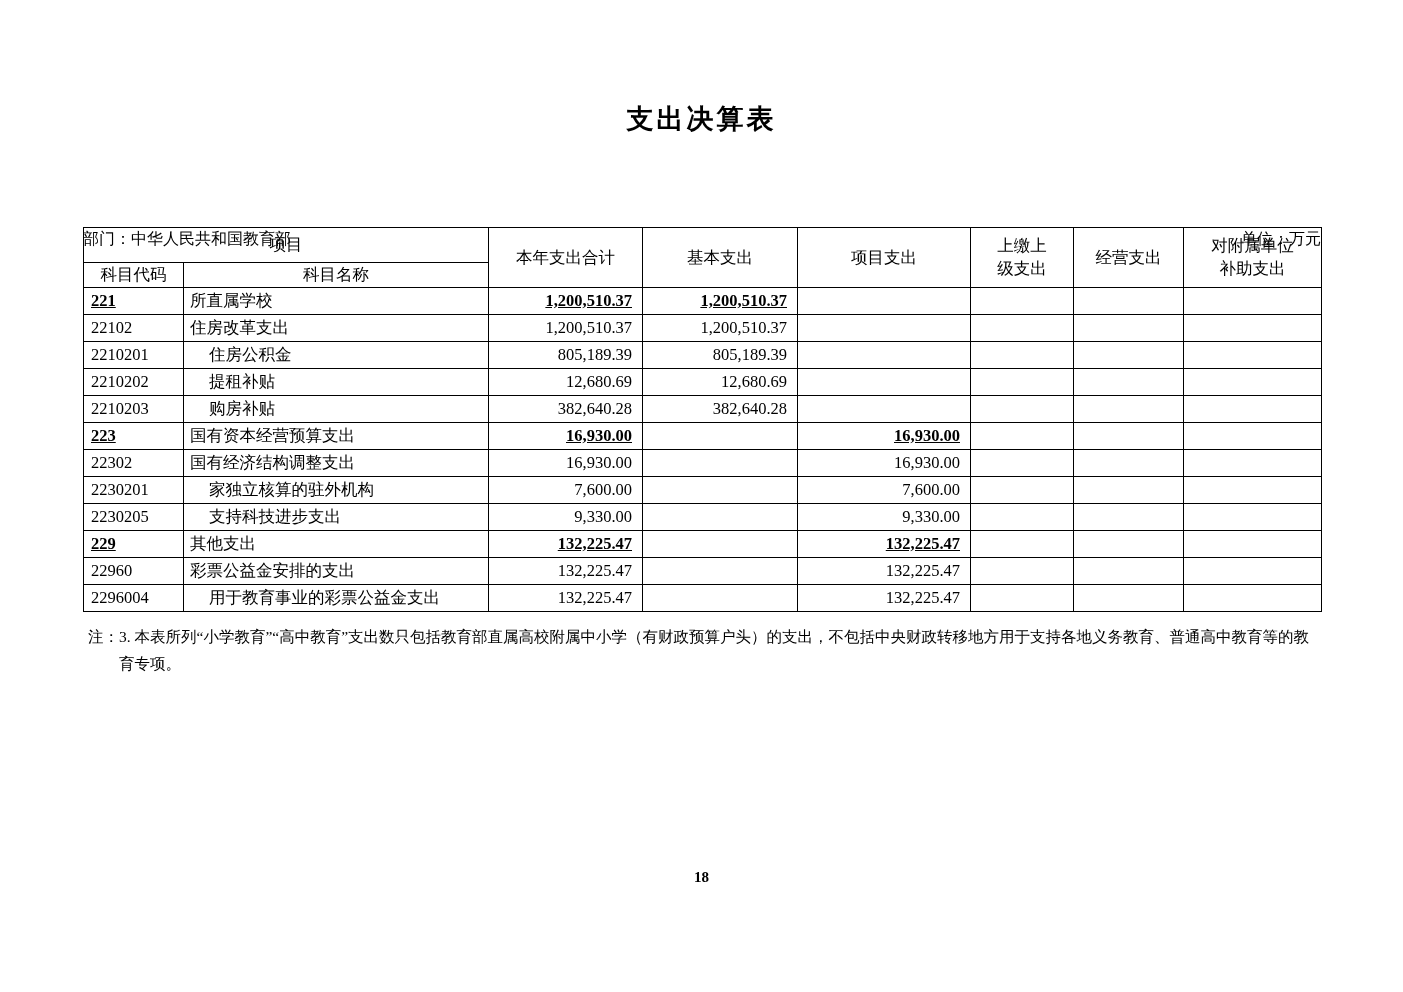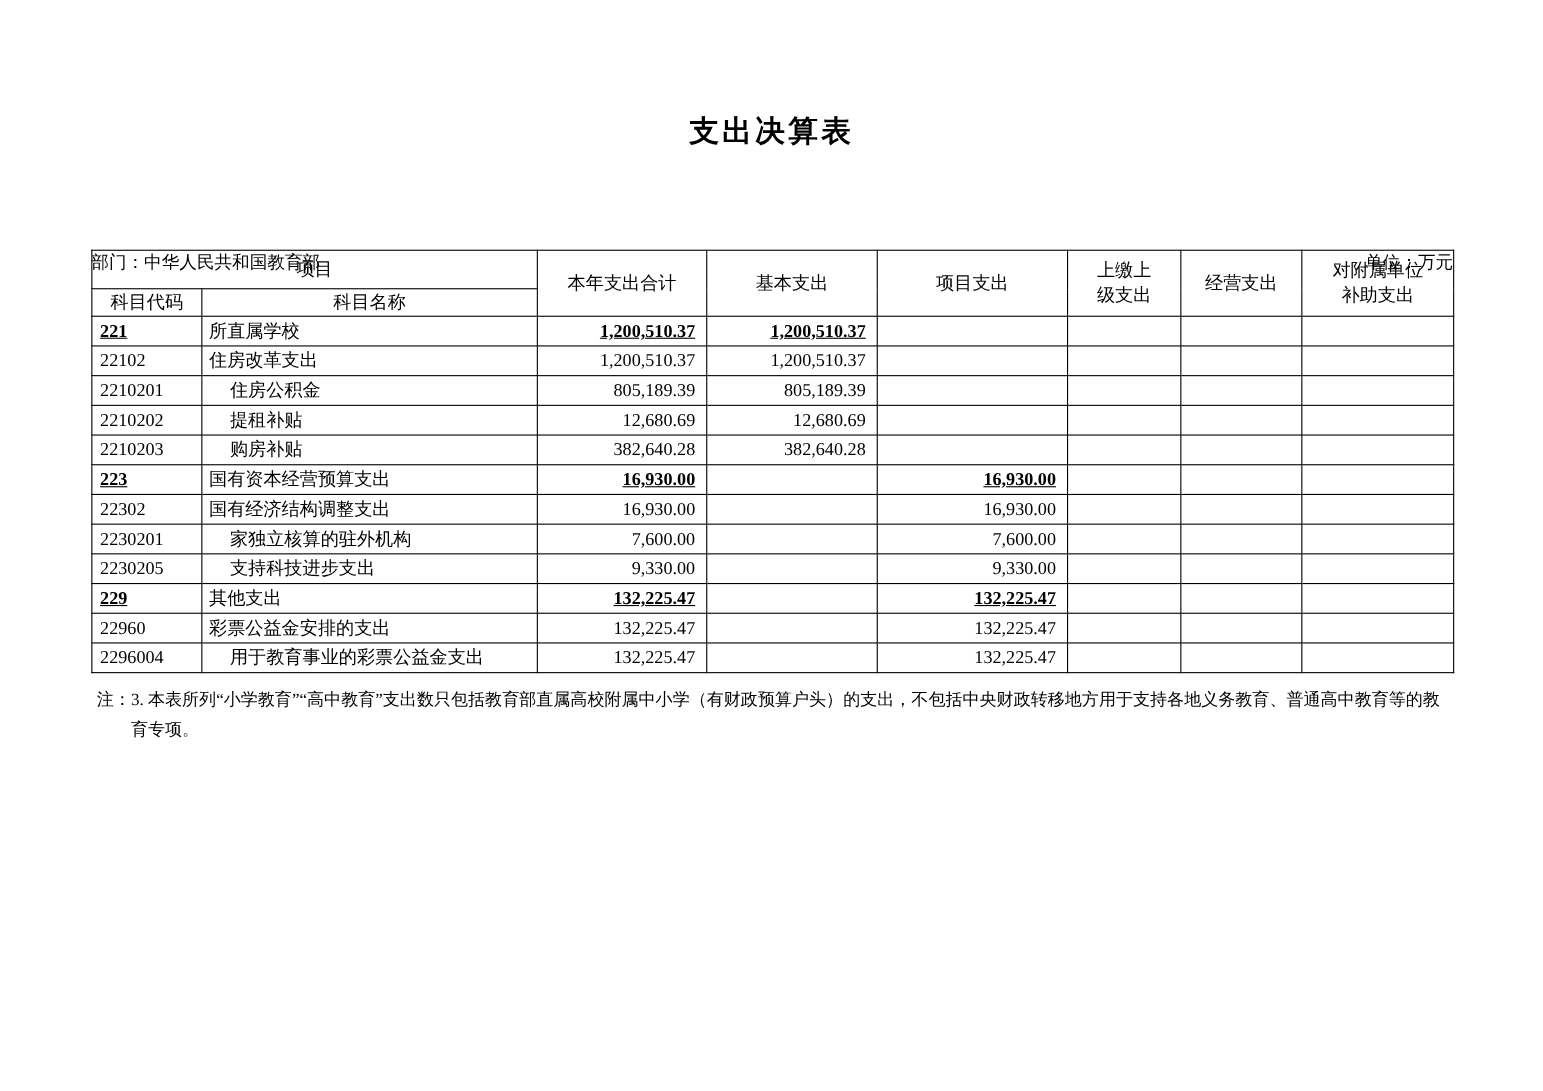--- a/index.html
+++ b/index.html
@@ -224,14 +224,15 @@
       </tbody>
   </table>
 
   <div class="notes">
     <span class="notes-prefix">注：</span>
     <div class="notes-items">
         <p class="note-item">3. 本表所列“小学教育”“高中教育”支出数只包括教育部直属高校附属中小学（有财政预算户头）的支出，不包括中央财政转移地方用于支持各地义务教育、普通高中教育等的教育专项。</p>
       </div>
   </div>
 
+  <div class="page-num">18</div>
 
 </div>
 
 </body></html>

